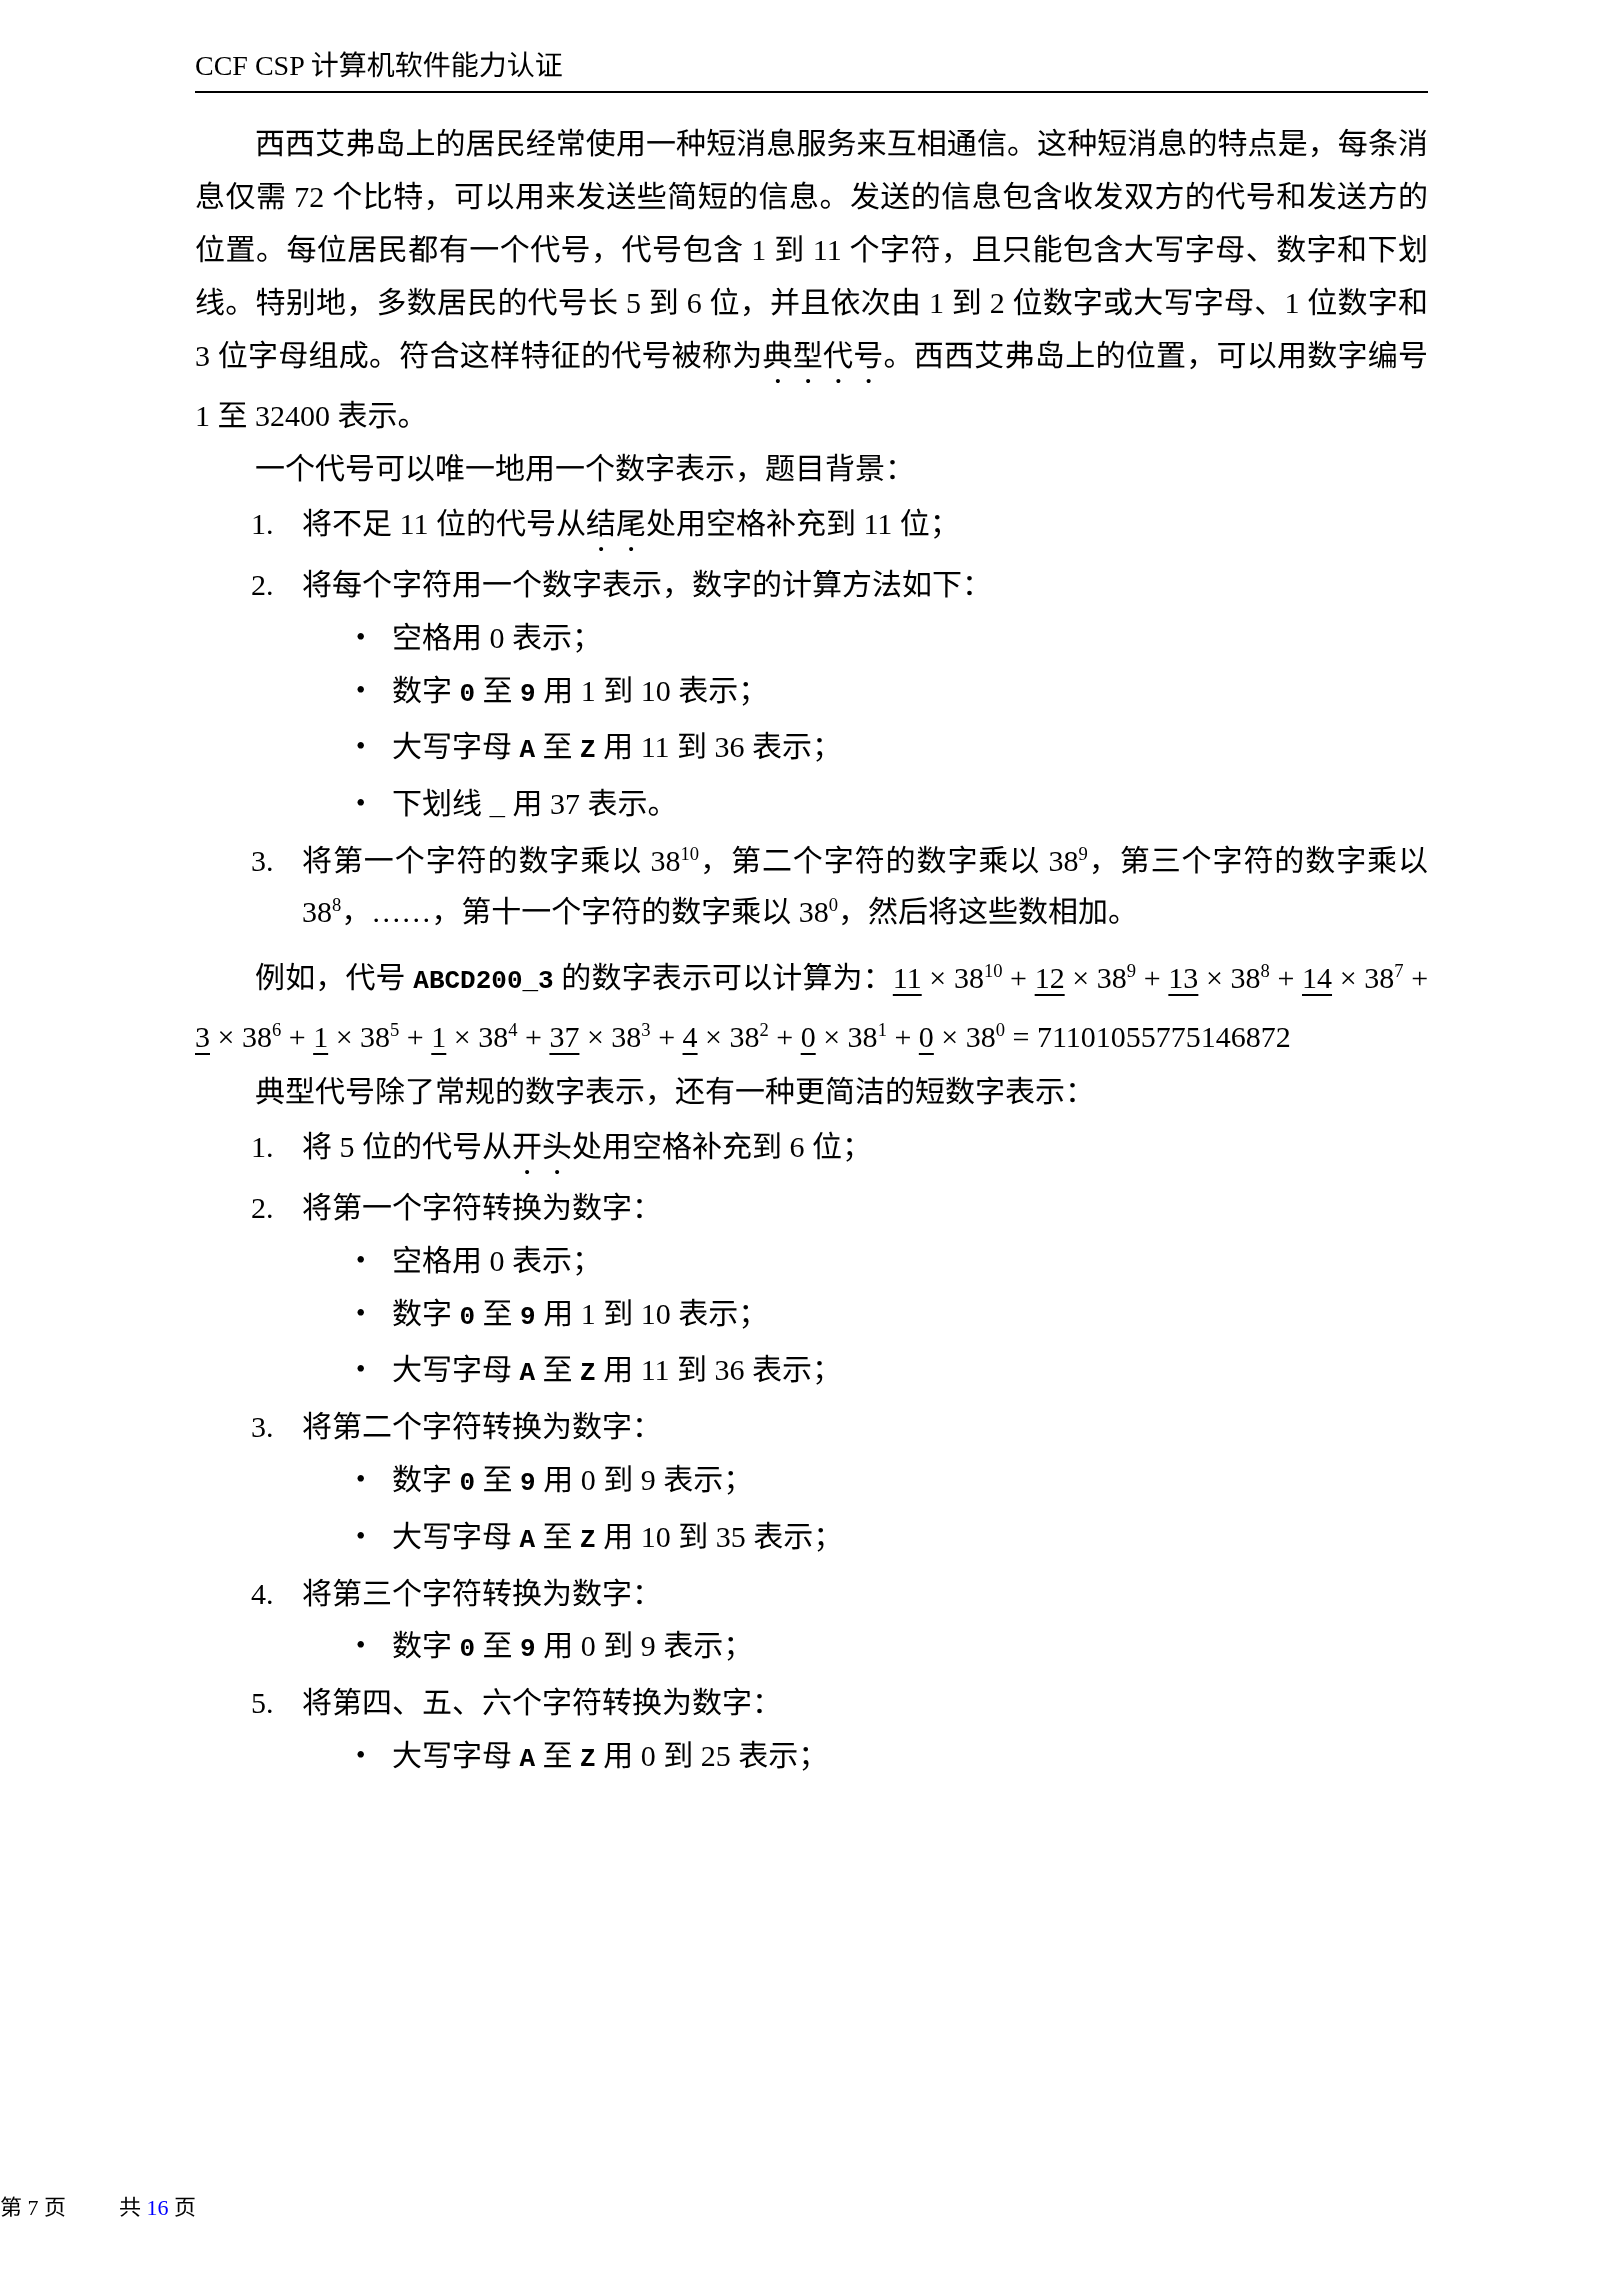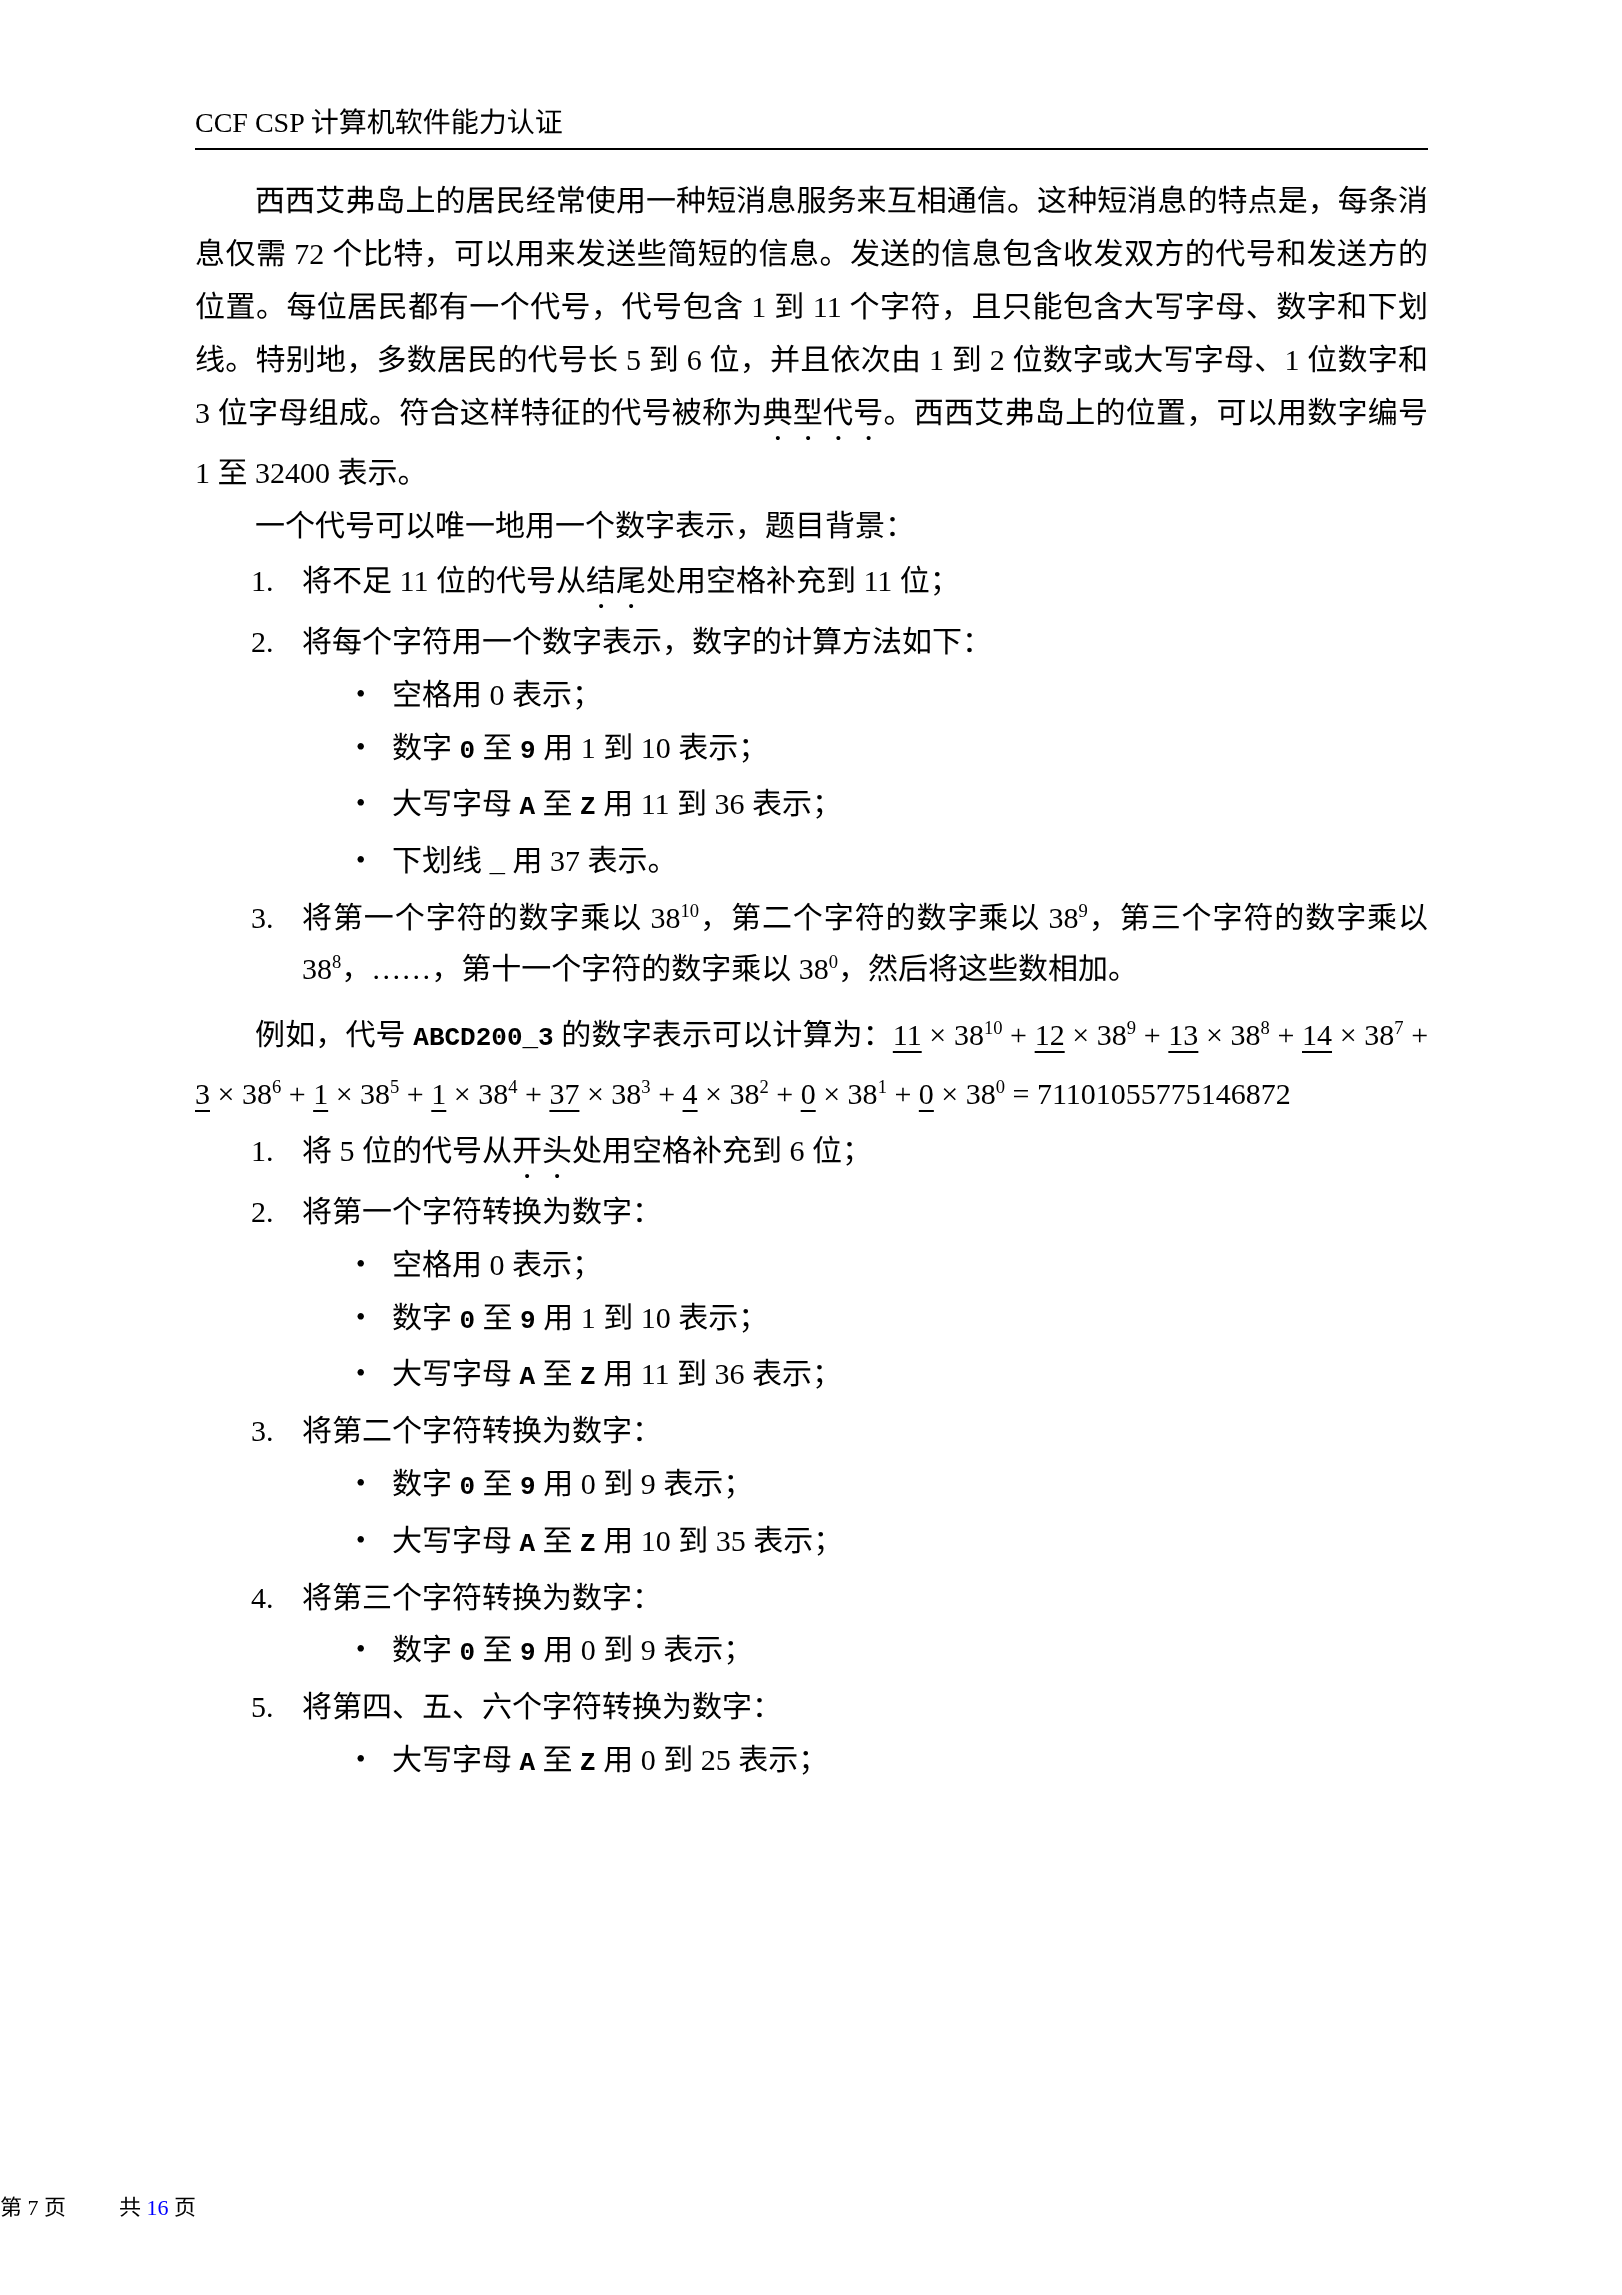--- a/index.html
+++ b/index.html
@@ -5,21 +5,21 @@
   html,body{margin:0;padding:0;}
   body{
     width:1623px;height:2296px;position:relative;overflow:hidden;
     background:#ffffff;color:#000000;
     font-family:"Liberation Serif","DejaVu Serif",serif;
     font-size:30px;
   }
   .page{padding:0 195px;}
   
   .header-row{display:flex;justify-content:space-between;align-items:flex-start;
-    padding-top:105px;font-size:28px;line-height:35px;}
+    padding-top:48px;font-size:28px;line-height:35px;}
   .rule{height:1.8px;background:#000;margin-top:8.2px;}
   
   .title{margin:42px 0 0;text-align:center;font-size:47px;font-weight:bold;line-height:67px;}
   .hei{font-family:"Liberation Sans","DejaVu Sans",sans-serif;}
   .title-paren{font-weight:normal;}
   
   .sec{margin:55px 0 0 36px;font-size:34px;line-height:44px;font-weight:bold;
     font-family:"Liberation Sans","DejaVu Sans",sans-serif;}
   .subsec{margin:22px 0 16.4px 62px;font-size:31px;line-height:42px;font-weight:bold;
     font-family:"Liberation Sans","DejaVu Sans",sans-serif;}
@@ -90,20 +90,21 @@
       <div class="libody"><span>下划线 </span><span class="code">_</span><span> 用 37 表示。</span></div>
     </div>
     <div class="oli">
       <span class="num">3.</span>
       <div class="libody"><span>将第一个字符的数字乘以 38</span><sup>10</sup><span>，第二个字符的数字乘以 38</span><sup>9</sup><span>，第三个字符的数字乘以 38</span><sup>8</sup><span>，……，第十一个字符的数字乘以 38</span><sup>0</sup><span>，然后将这些数相加。</span></div>
     </div>
   </div>
 
   <p class="para example"><span><span>例如，代号 </span><span class="code">ABCD200_3</span><span> 的数字表示可以计算为：</span></span><span><u>11</u> × 38<sup>10</sup> + <u>12</u> × 38<sup>9</sup> + <u>13</u> × 38<sup>8</sup> + <u>14</u> × 38<sup>7</sup> + <u>3</u> × 38<sup>6</sup> + <u>1</u> × 38<sup>5</sup> + <u>1</u> × 38<sup>4</sup> + <u>37</u> × 38<sup>3</sup> + <u>4</u> × 38<sup>2</sup> + <u>0</u> × 38<sup>1</sup> + <u>0</u> × 38<sup>0</sup> = 71101055775146872</span></p>
 
+  <p class="para lead">典型代号除了常规的数字表示，还有一种更简洁的短数字表示：</p>
 
   <div class="olist">
     <div class="oli">
       <span class="num">1.</span>
       <div class="libody"><span>将 5 位的代号从</span><span class="emdot">开头</span><span>处用空格补充到 6 位；</span></div>
     </div>
     <div class="oli">
       <span class="num">2.</span>
       <div class="libody"><span>将第一个字符转换为数字：</span></div>
     </div>

